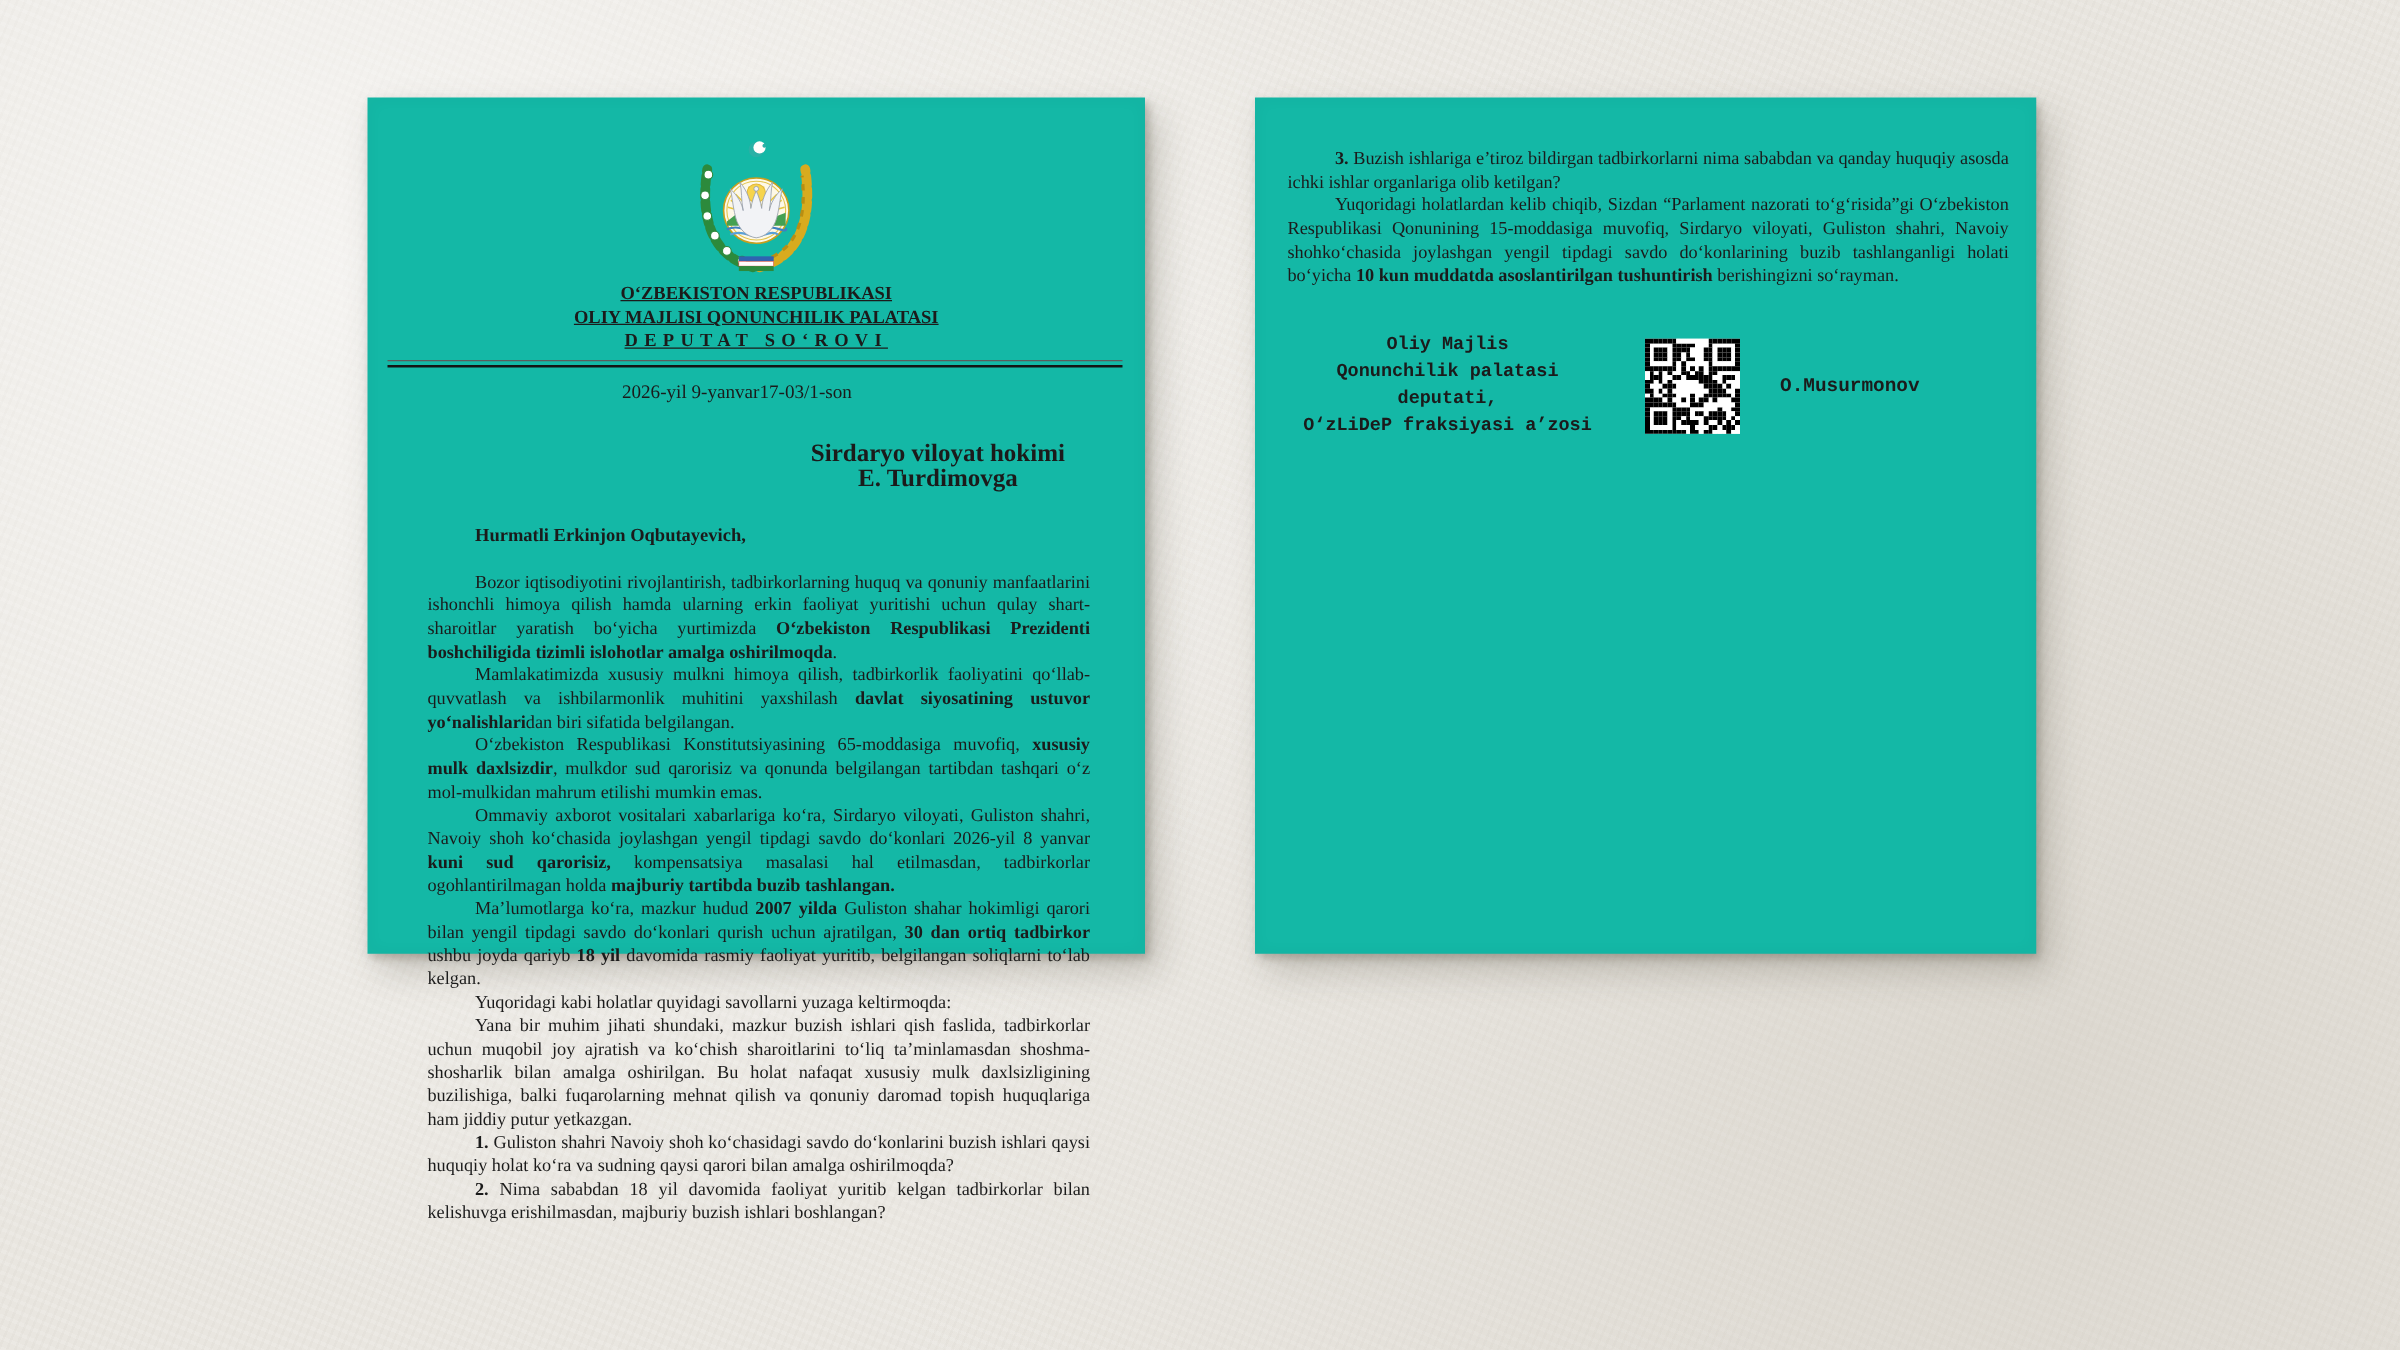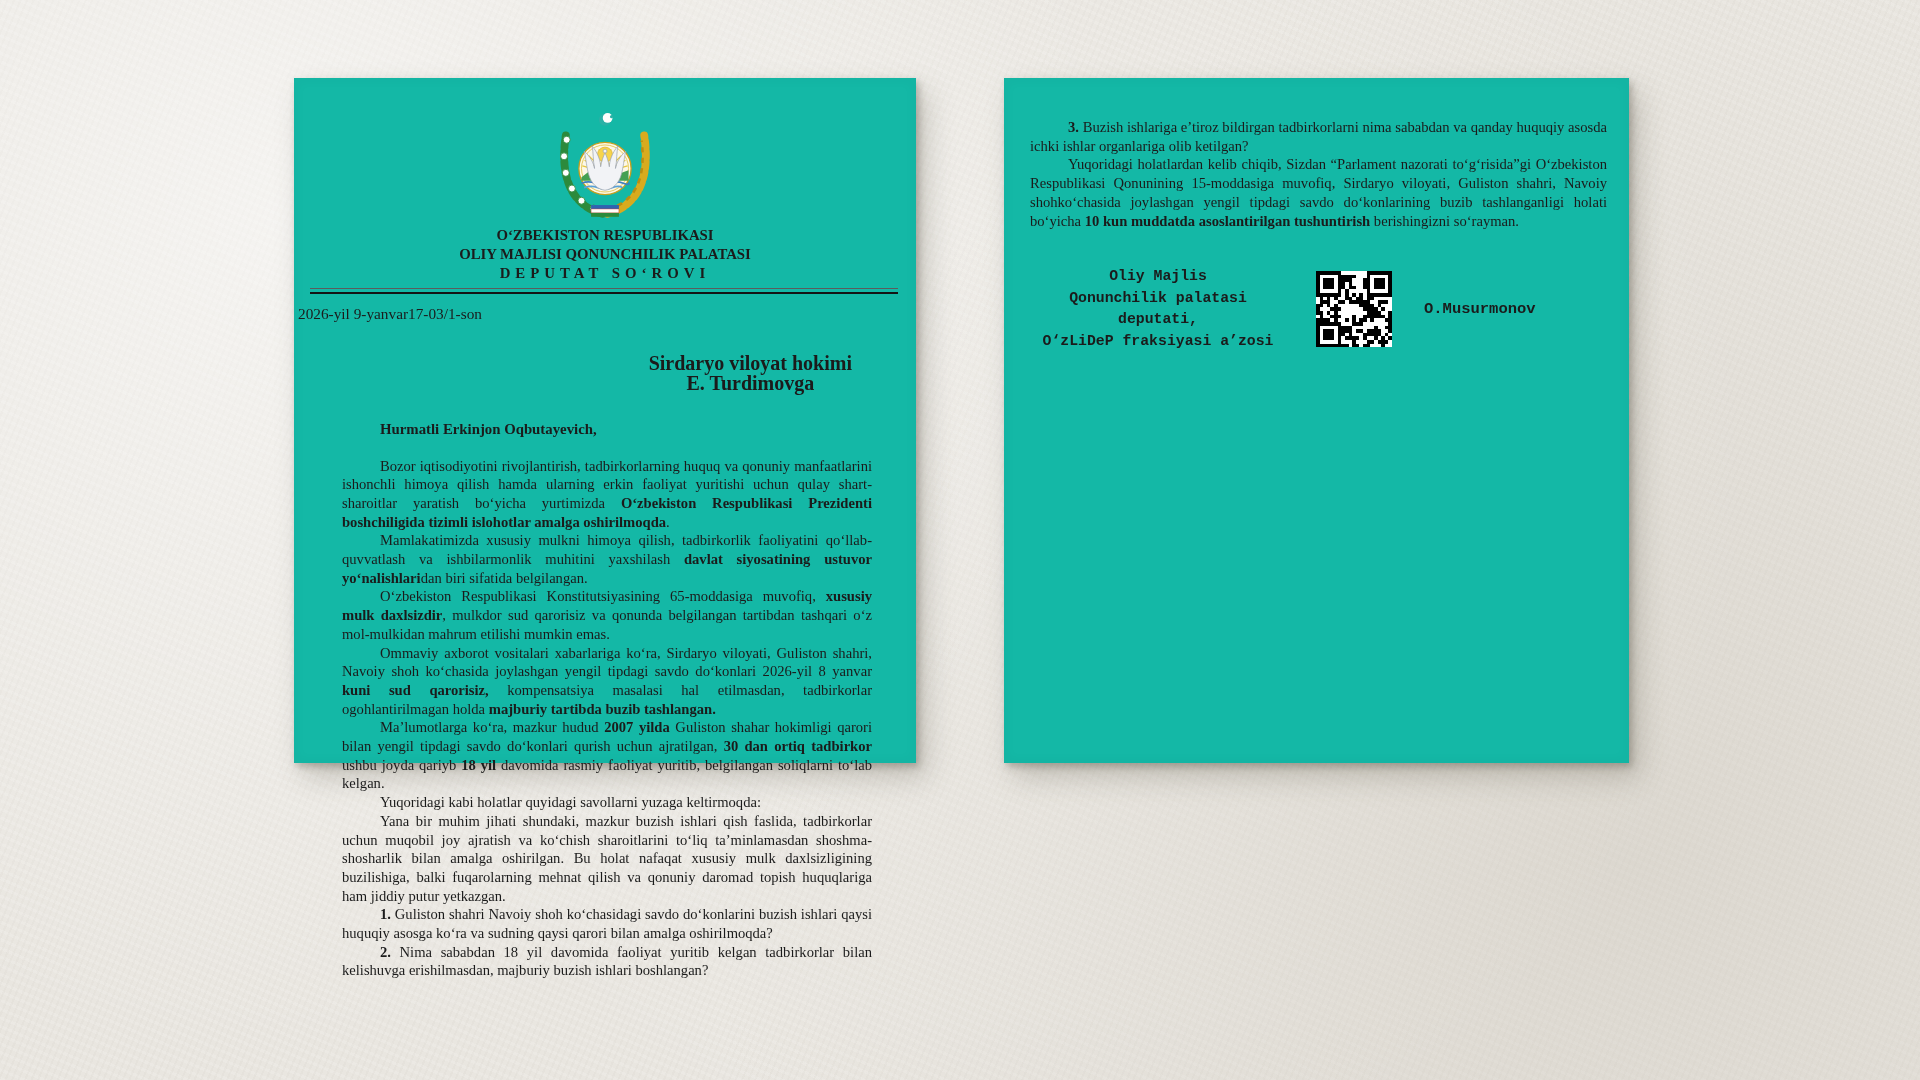--- a/index.html
+++ b/index.html
@@ -17,26 +17,26 @@
   }
   .page{
     position:absolute;top:78px;height:685px;background:#14b8a6;
     box-shadow:3px 4px 7px rgba(95,88,75,.35), 10px 14px 26px rgba(95,88,75,.28), inset 0 0 14px rgba(60,55,45,.04);
   }
   #page1{left:294px;width:622px;}
   #page2{left:1004px;width:625px;}
 
   .letterhead{padding-top:33px;text-align:center;}
   .emblem{display:block;margin:0 auto 7px;}
-  .lh-line{font-weight:bold;font-size:14.8px;line-height:19px;white-space:nowrap;}
+  .lh-line{font-weight:bold;font-size:14.8px;line-height:19px;white-space:nowrap;text-decoration:underline;}
   .lh-line.spaced{letter-spacing:.34em;}
 
   .rule{margin:5px 18px 0 16px;height:2.5px;border-top:1.5px solid #5c5c5c;border-bottom:2.8px solid #141414;}
 
-  .meta{display:flex;justify-content:flex-start;margin:11px 35px 0 4px;font-size:15.3px;}
+  .meta{display:flex;justify-content:center;margin:11px 35px 0 4px;font-size:15.3px;}
 
   .addressee{margin:30px 64px 0 auto;width:max-content;text-align:center;font-weight:bold;font-size:20px;line-height:20px;}
 
   .salutation{margin:27px 44px 0 48px;text-indent:38px;font-weight:bold;font-size:14.8px;line-height:19px;}
 
   .body{font-size:14.6px;line-height:18.7px;text-align:justify;}
   #page1 .body{margin:18px 44px 0 48px;}
   #page2 .body{margin:40px 22px 0 26px;}
   .body p{margin:0;text-indent:38px;}
 
@@ -115,21 +115,21 @@
   <div class="salutation">Hurmatli Erkinjon Oqbutayevich,</div>
 
   <div class="body">
       <p><span>Bozor iqtisodiyotini rivojlantirish, tadbirkorlarning huquq va qonuniy manfaatlarini ishonchli himoya qilish hamda ularning erkin faoliyat yuritishi uchun qulay shart-sharoitlar yaratish bo‘yicha yurtimizda </span><b>O‘zbekiston Respublikasi Prezidenti boshchiligida tizimli islohotlar amalga oshirilmoqda</b><span>.</span></p>
       <p><span>Mamlakatimizda xususiy mulkni himoya qilish, tadbirkorlik faoliyatini qo‘llab-quvvatlash va ishbilarmonlik muhitini yaxshilash </span><b>davlat siyosatining ustuvor yo‘nalishlari</b><span>dan biri sifatida belgilangan.</span></p>
       <p><span>O‘zbekiston Respublikasi Konstitutsiyasining 65-moddasiga muvofiq, </span><b>xususiy mulk daxlsizdir</b><span>, mulkdor sud qarorisiz va qonunda belgilangan tartibdan tashqari o‘z mol-mulkidan mahrum etilishi mumkin emas.</span></p>
       <p><span>Ommaviy axborot vositalari xabarlariga ko‘ra, Sirdaryo viloyati, Guliston shahri, Navoiy shoh ko‘chasida joylashgan yengil tipdagi savdo do‘konlari 2026-yil 8 yanvar </span><b>kuni sud qarorisiz,</b><span> kompensatsiya masalasi hal etilmasdan, tadbirkorlar ogohlantirilmagan holda </span><b>majburiy tartibda buzib tashlangan.</b></p>
       <p><span>Ma’lumotlarga ko‘ra, mazkur hudud </span><b>2007 yilda</b><span> Guliston shahar hokimligi qarori bilan yengil tipdagi savdo do‘konlari qurish uchun ajratilgan, </span><b>30 dan ortiq tadbirkor</b><span> ushbu joyda qariyb </span><b>18 yil</b><span> davomida rasmiy faoliyat yuritib, belgilangan soliqlarni to‘lab kelgan.</span></p>
       <p><span>Yuqoridagi kabi holatlar quyidagi savollarni yuzaga keltirmoqda:</span></p>
       <p><span>Yana bir muhim jihati shundaki, mazkur buzish ishlari qish faslida, tadbirkorlar uchun muqobil joy ajratish va ko‘chish sharoitlarini to‘liq ta’minlamasdan shoshma-shosharlik bilan amalga oshirilgan. Bu holat nafaqat xususiy mulk daxlsizligining buzilishiga, balki fuqarolarning mehnat qilish va qonuniy daromad topish huquqlariga ham jiddiy putur yetkazgan.</span></p>
-      <p><b>1.</b><span> Guliston shahri Navoiy shoh ko‘chasidagi savdo do‘konlarini buzish ishlari qaysi huquqiy asosga ko‘ra va sudning qaysi qarori bilan amalga oshirilmoqda?</span></p>
+      <p><b>1.</b><span> Guliston shahri Navoiy shoh ko‘chasidagi savdo do‘konlarini buzish ishlari qaysi huquqiy holat ko‘ra va sudning qaysi qarori bilan amalga oshirilmoqda?</span></p>
       <p><b>2.</b><span> Nima sababdan 18 yil davomida faoliyat yuritib kelgan tadbirkorlar bilan kelishuvga erishilmasdan, majburiy buzish ishlari boshlangan?</span></p>
     </div>
 </div>
 
 <div class="page" id="page2">
   <div class="body">
       <p><b>3.</b><span> Buzish ishlariga e’tiroz bildirgan tadbirkorlarni nima sababdan va qanday huquqiy asosda ichki ishlar organlariga olib ketilgan?</span></p>
       <p><span>Yuqoridagi holatlardan kelib chiqib, Sizdan “Parlament nazorati to‘g‘risida”gi O‘zbekiston Respublikasi Qonunining 15-moddasiga muvofiq, Sirdaryo viloyati, Guliston shahri, Navoiy shohko‘chasida joylashgan yengil tipdagi savdo do‘konlarining buzib tashlanganligi holati bo‘yicha </span><b>10 kun muddatda asoslantirilgan tushuntirish</b><span> berishingizni so‘rayman.</span></p>
     </div>
 

